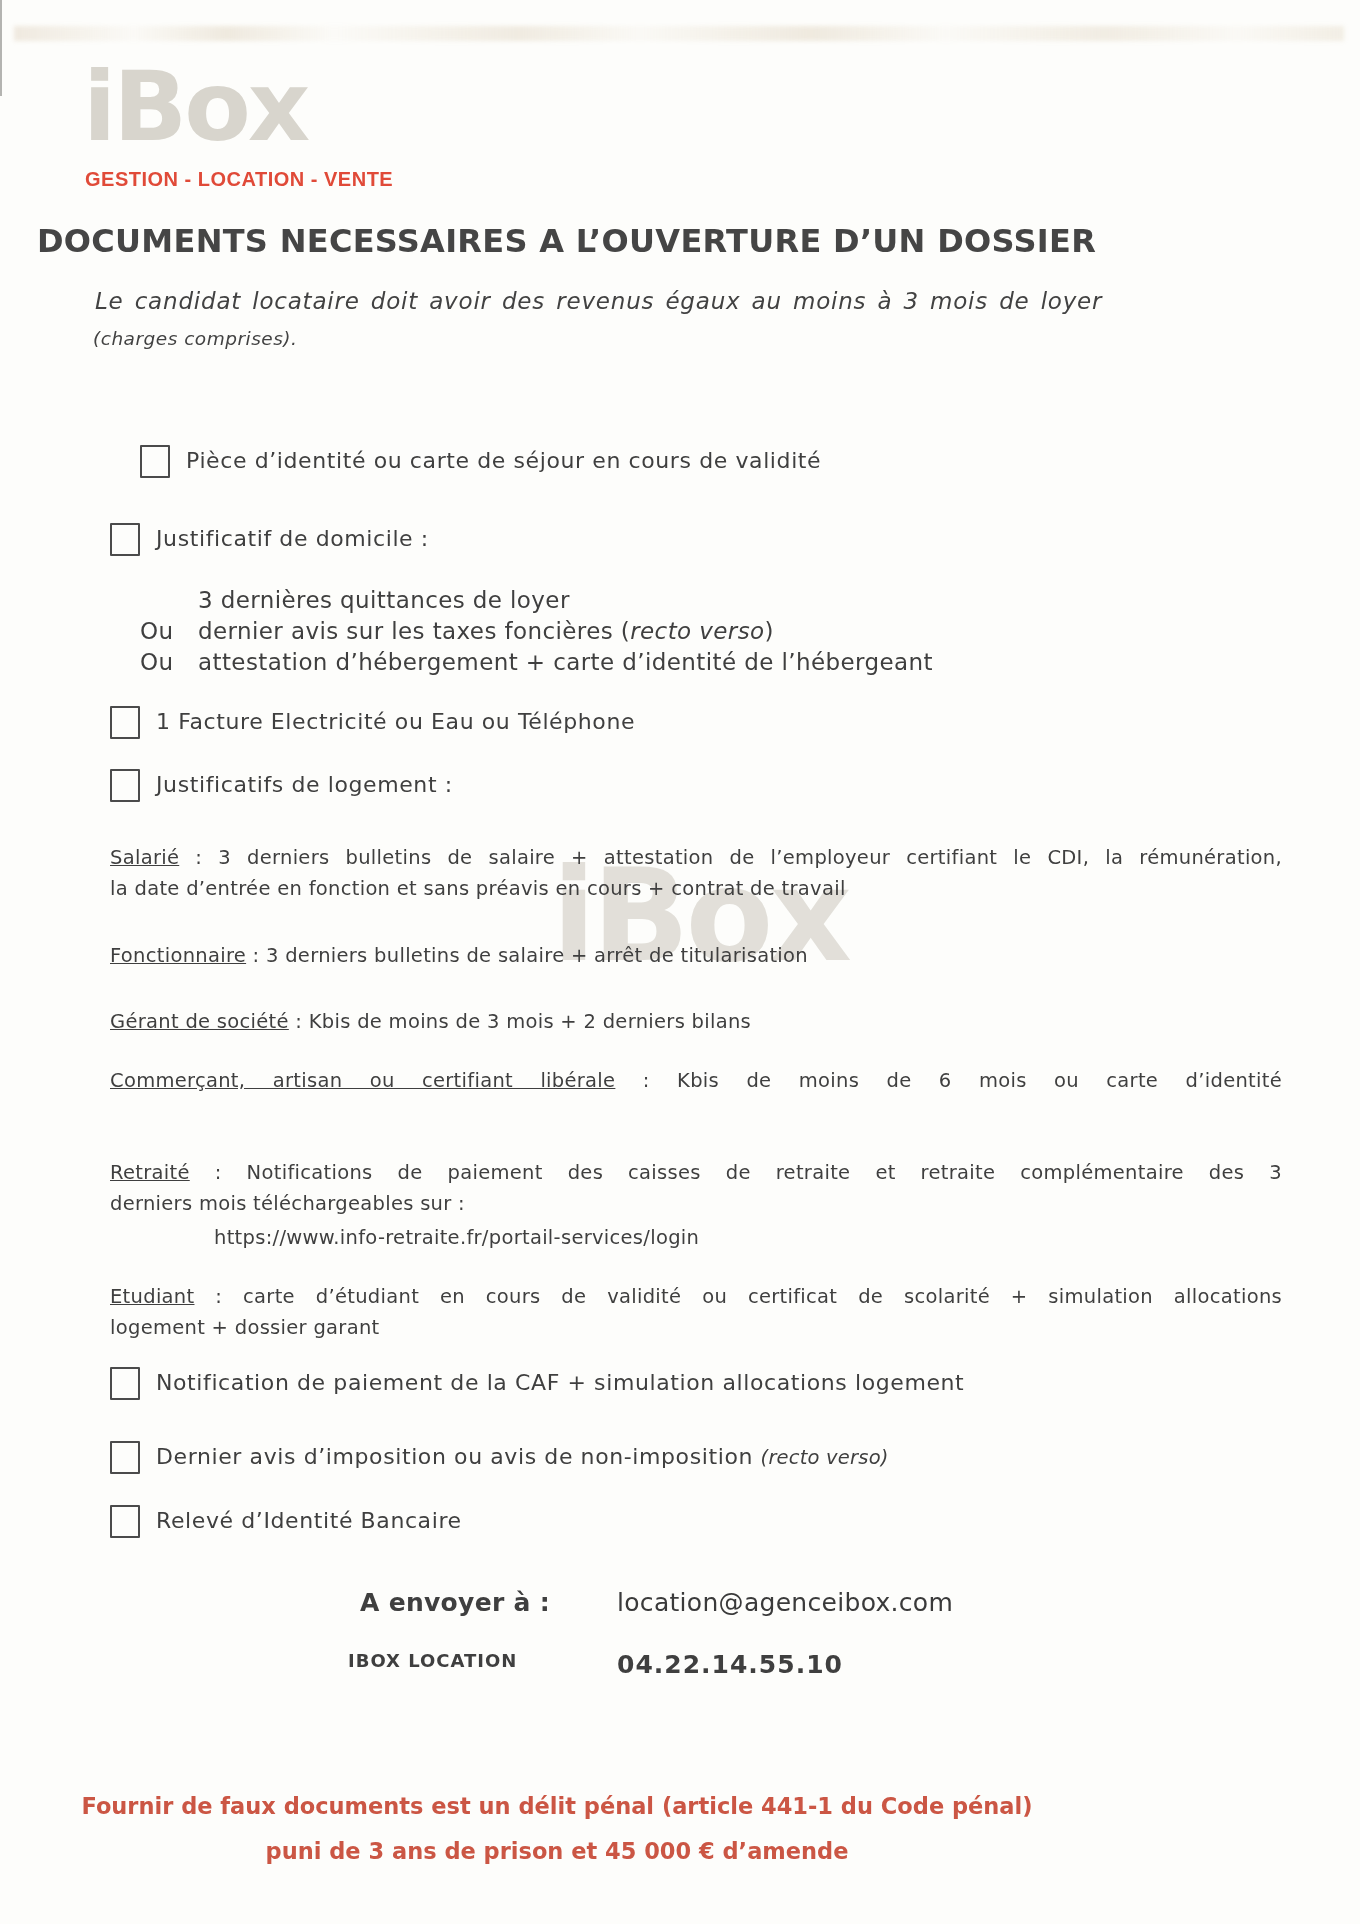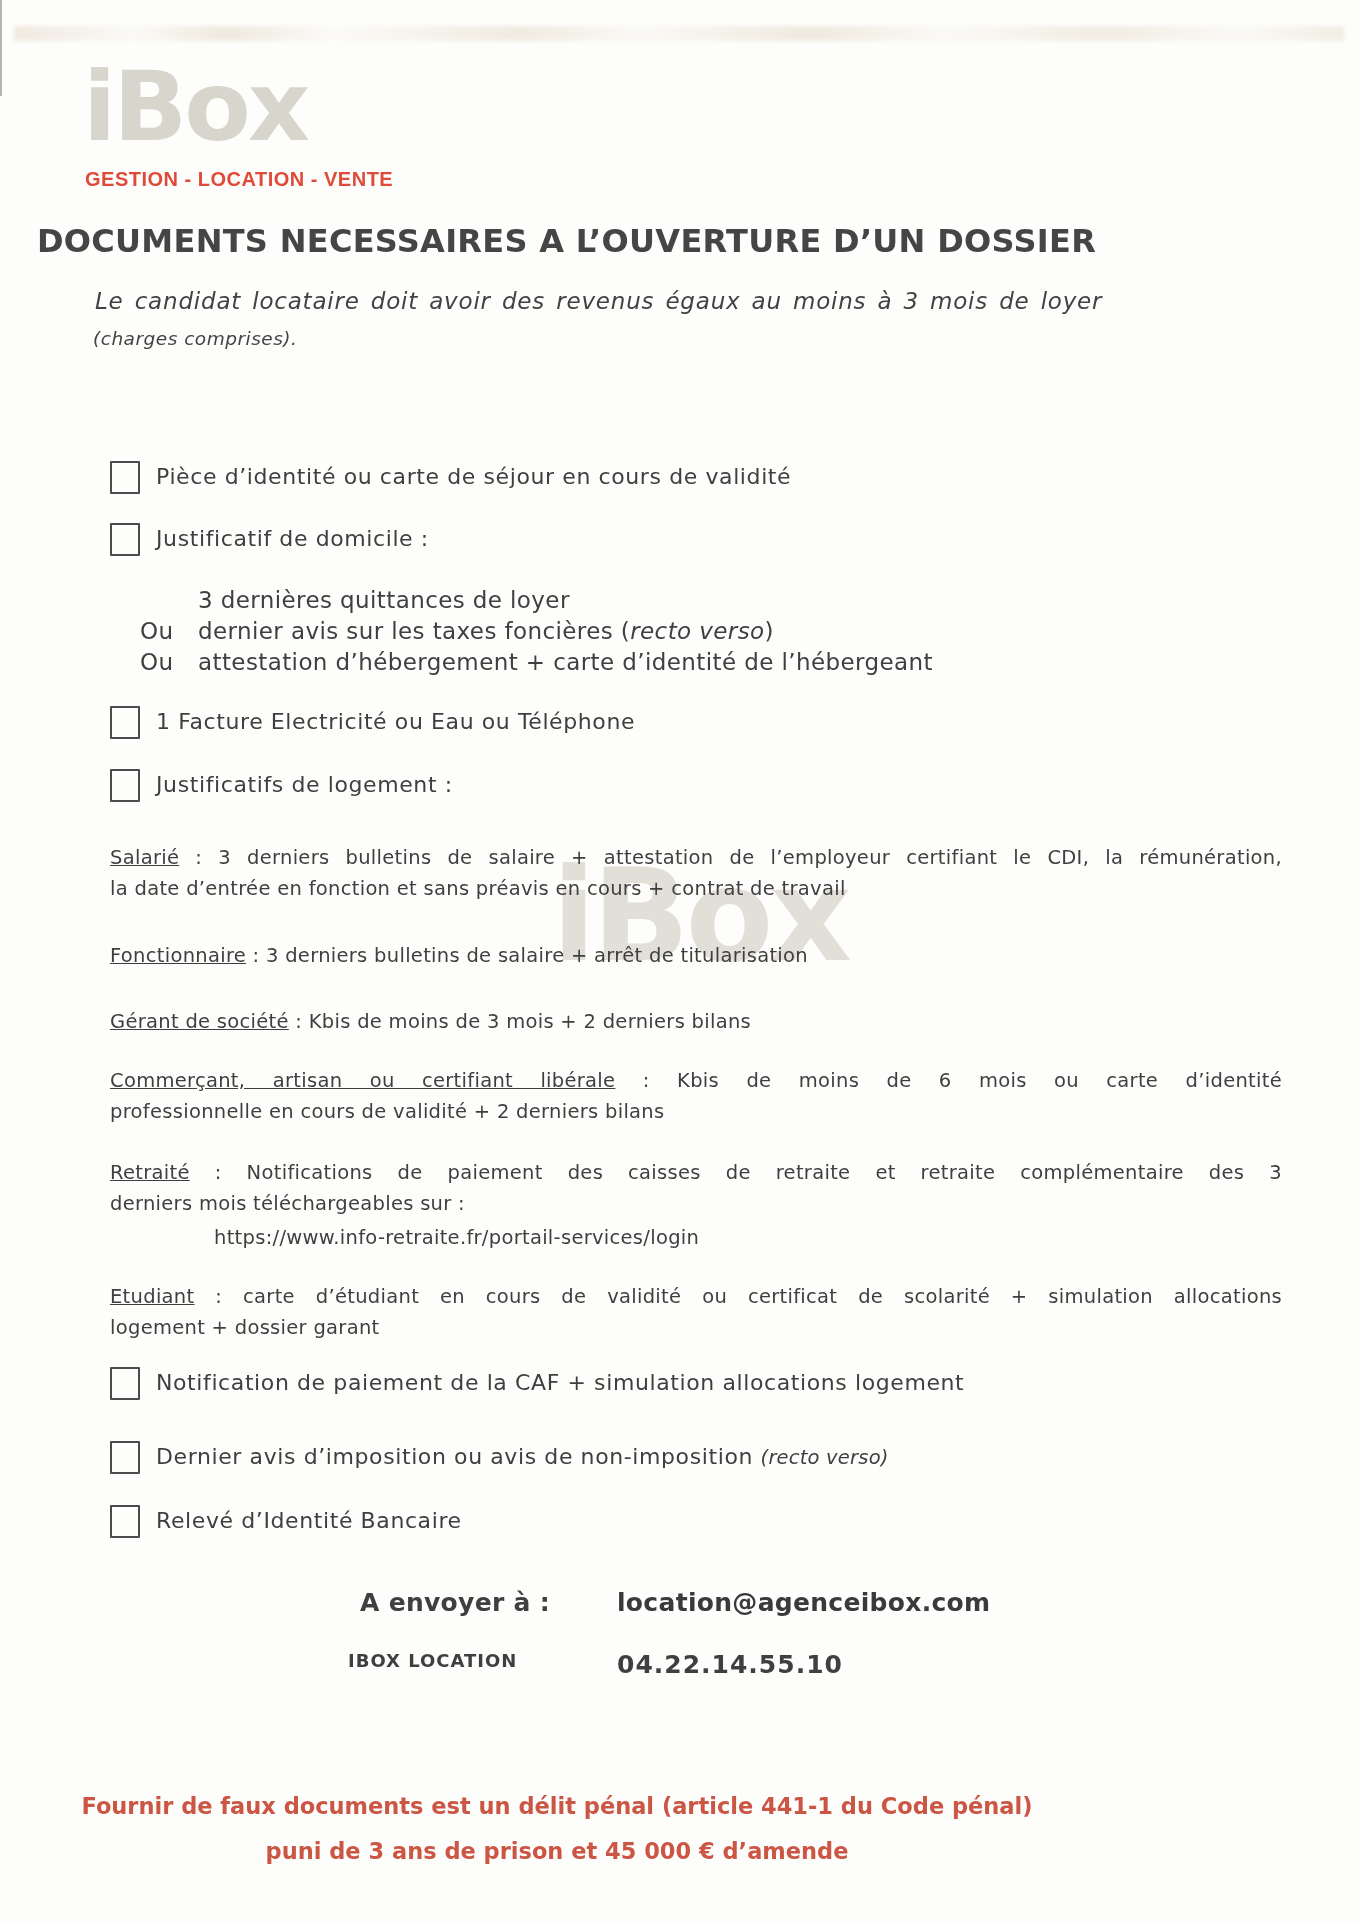--- a/index.html
+++ b/index.html
@@ -36,21 +36,21 @@
   .cbl{font-size:22px;letter-spacing:.6px;line-height:34px;}
   .cbnote{font-size:19.5px;font-style:italic;letter-spacing:.2px;}
   .optrow{left:140px;font-size:23px;letter-spacing:.4px;line-height:24px;}
   .optpre{display:inline-block;width:58px;}
   .sect{left:110px;width:1172px;font-size:19.5px;line-height:31px;letter-spacing:.3px;}
   .stretch{text-align:justify;text-align-last:justify;}
   .lead{text-decoration:underline;}
   .wlink{margin-left:104px;margin-top:3px;}
   .wlink a{color:#3f3f3f;}
   .sendlabel{left:360px;top:1588px;font-size:25px;font-weight:bold;letter-spacing:.3px;}
-  .sendmail{left:617px;top:1588px;font-size:25px;font-weight:bold;letter-spacing:.3px;}
+  .sendmail{left:617px;top:1588px;font-size:25px;font-weight:normal;letter-spacing:.3px;}
   .sendmail a{color:#3a3a3a;}
   .orgname{left:348px;top:1650px;font-size:18px;font-weight:bold;letter-spacing:1px;}
   .orgphone{left:617px;top:1650px;font-size:25px;font-weight:bold;letter-spacing:1px;}
   .warning{left:0;top:1784px;width:1114px;text-align:center;font-size:22.5px;font-weight:bold;
     line-height:45px;}
   .watermark{left:552px;top:852px;z-index:0;font-size:128px;font-weight:bold;line-height:1;
     color:#ccc8be;opacity:.55;letter-spacing:-4px;}
 </style>
 </head>
 <body>
@@ -62,21 +62,21 @@
   <div class="watermark">iBox</div>
 
   <div class="logo">iBox</div>
   <div class="tagline" style="color:#e04a38;">GESTION - LOCATION - VENTE</div>
 
   <div class="title">DOCUMENTS NECESSAIRES A L’OUVERTURE D’UN DOSSIER</div>
 
   <div class="intro1">Le candidat locataire doit avoir des revenus égaux au moins à 3 mois de loyer</div>
   <div class="intro2">(charges comprises).</div>
 
-  <div class="cbrow" style="top:460px;">
+  <div class="cbrow" style="top:444px;margin-left:30px;">
     <div class="cb"></div>
     <span class="cbl">Pièce d’identité ou carte de séjour en cours de validité</span>
   </div>
   <div class="cbrow" style="top:522px;">
     <div class="cb"></div>
     <span class="cbl">Justificatif de domicile :</span>
   </div>
 
   <div class="optrow" style="top:588px;">
     <span class="optpre"></span><span>3 dernières quittances de loyer</span>
@@ -105,21 +105,20 @@
   <div class="sect" style="top:940px;">
     <div><span class="lead">Fonctionnaire</span><span> : 3 derniers bulletins de salaire + arrêt de titularisation</span></div>
   </div>
 
   <div class="sect" style="top:1006px;">
     <div><span class="lead">Gérant de société</span><span> : Kbis de moins de 3 mois + 2 derniers bilans</span></div>
   </div>
 
   <div class="sect" style="top:1065px;">
     <div class="stretch"><span class="lead">Commerçant, artisan ou certifiant libérale</span><span> : Kbis de moins de 6 mois ou carte d’identité</span></div>
-    <div>professionnelle en cours de validité + 2 derniers bilans</div>
   </div>
 
   <div class="sect" style="top:1157px;">
     <div class="stretch"><span class="lead">Retraité</span><span> : Notifications de paiement des caisses de retraite et retraite complémentaire des 3</span></div>
     <div>derniers mois téléchargeables sur :</div>
     <div class="wlink"><a>https://www.info-retraite.fr/portail-services/login</a></div>
   </div>
 
   <div class="sect" style="top:1281px;">
     <div class="stretch"><span class="lead">Etudiant</span><span> : carte d’étudiant en cours de validité ou certificat de scolarité + simulation allocations</span></div>

